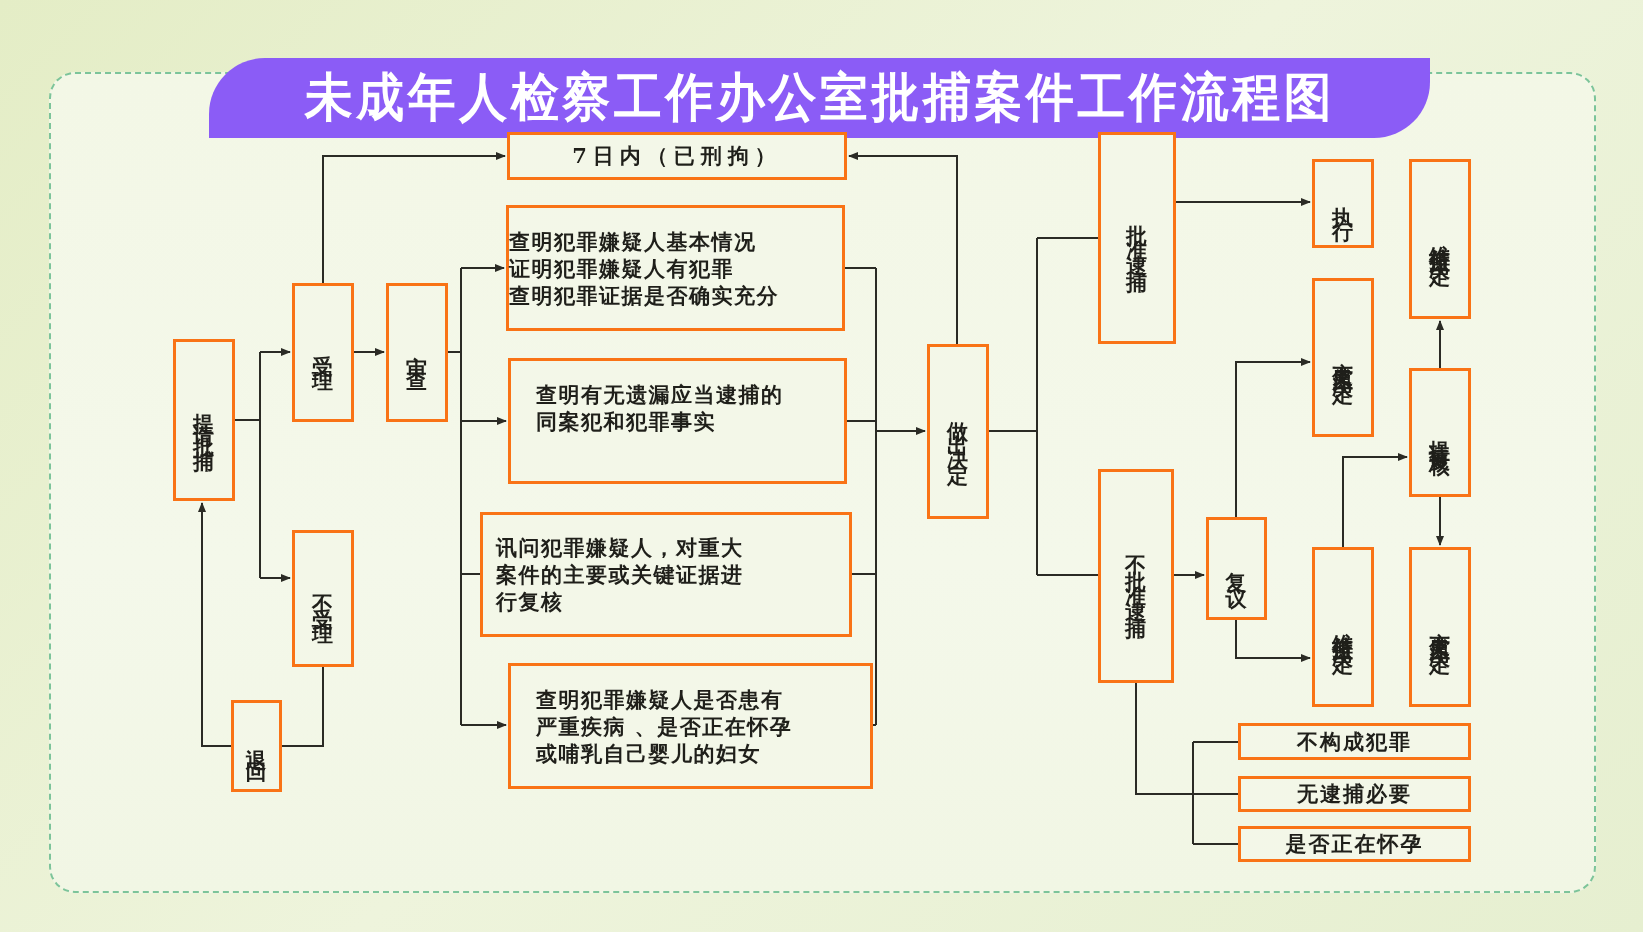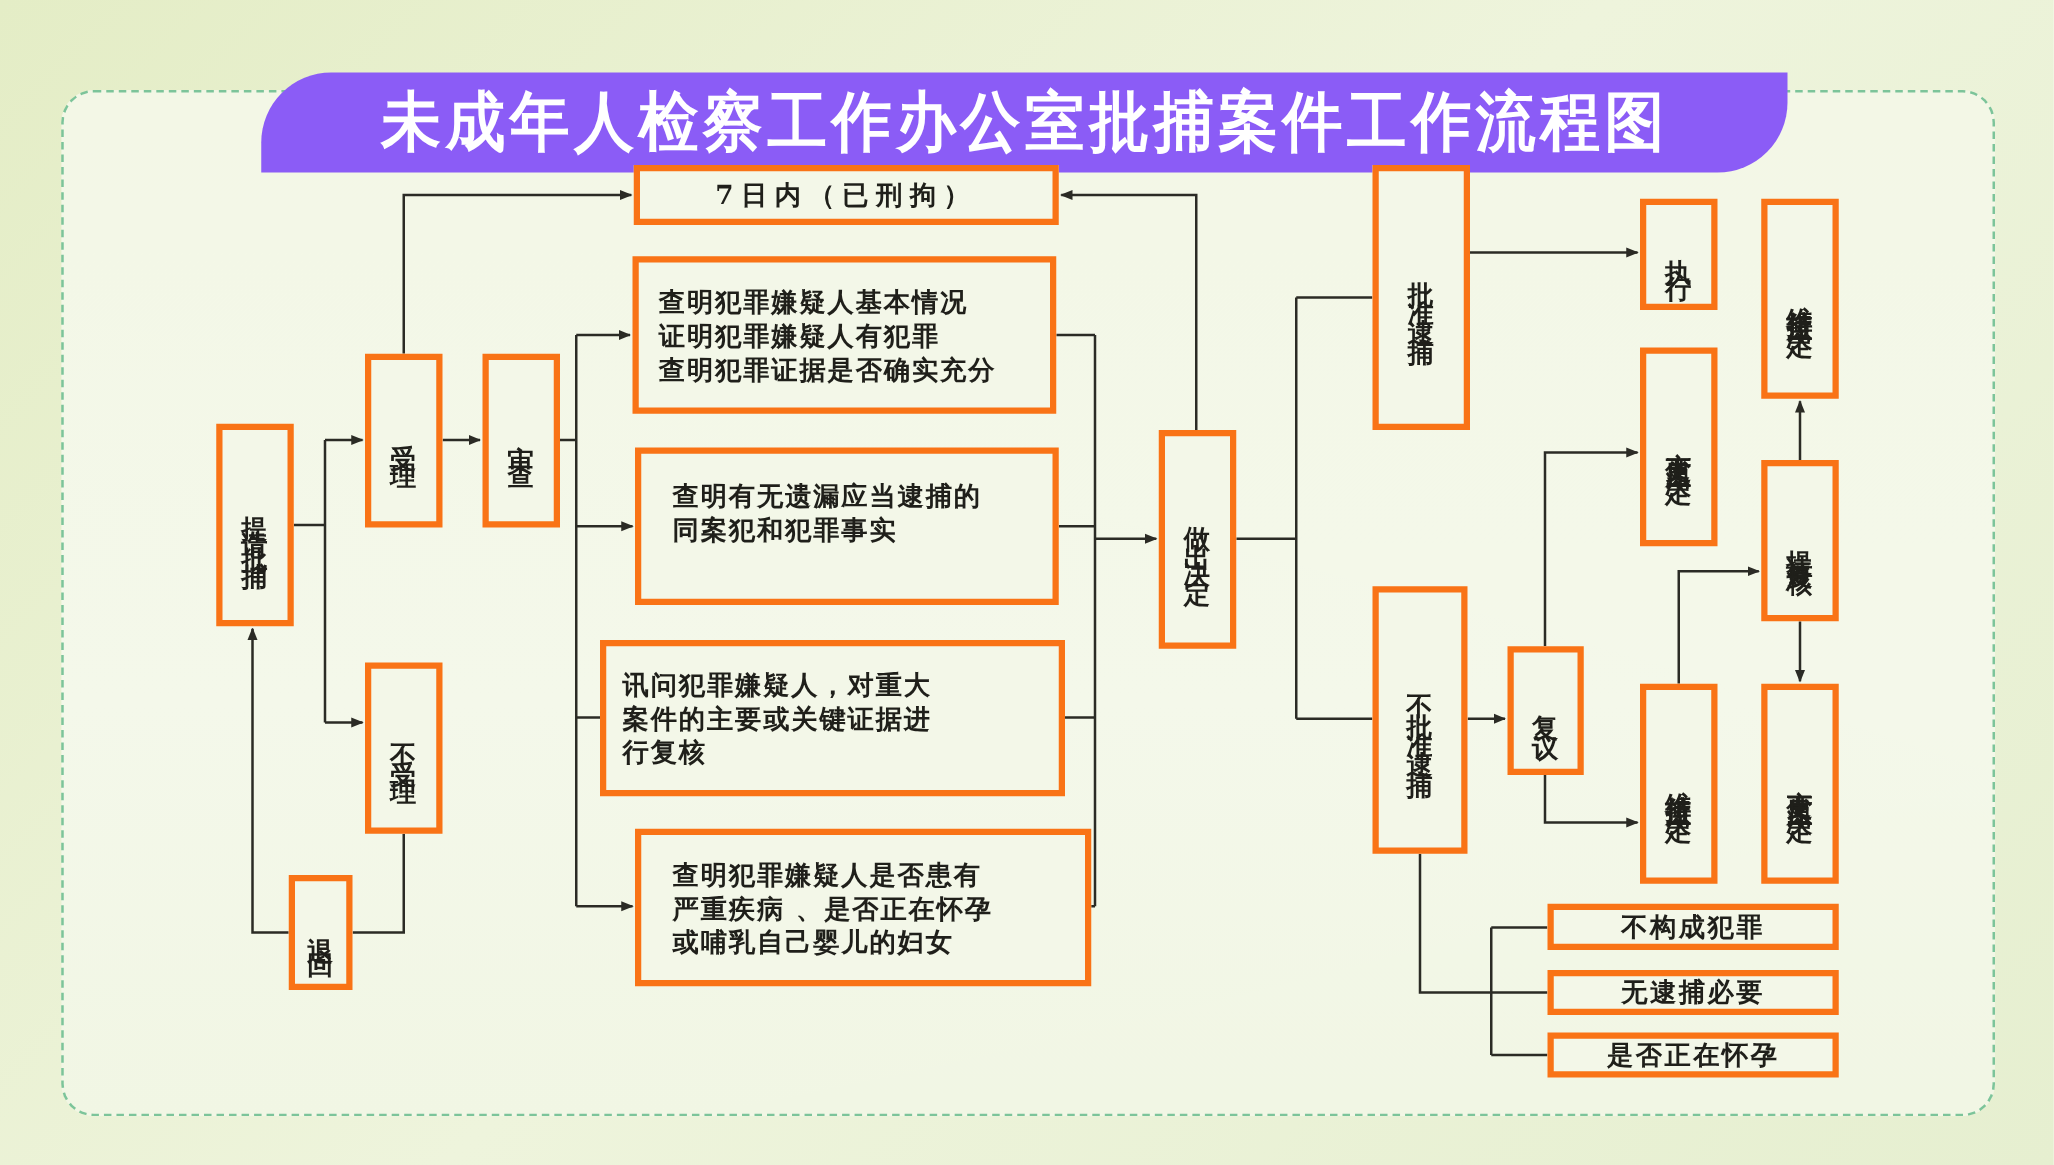--- a/index.html
+++ b/index.html
@@ -18,28 +18,28 @@
     position:absolute; left:209px; top:28px; width:1221px; height:80px;
     background:#8b5cf6; border-radius:56px 0 56px 0;
     display:flex; align-items:center; justify-content:center;margin-top:30px;
   }
   .title-text {
     color:#fff; font-family:"DejaVu Sans", sans-serif; font-weight:bold;
     font-size:52px; letter-spacing:4px; transform:scaleX(0.92);
   }
   svg.lines { position:absolute; left:0; top:0; }
   .box {
-    position:absolute; box-sizing:border-box; border:5px solid #f97316;
+    position:absolute; box-sizing:border-box; border:3px solid #f97316;
     background:#f3f7e8; color:#1f1f1a;
     font-weight:bold; display:flex; align-items:center; justify-content:center;
   }
   .vbox { flex-direction:column; }
   .vbox span { display:block; font-size:21px; line-height:1; }
   .hbox { font-size:21px; letter-spacing:2px; }
-  .tbox { justify-content:flex-start; padding-left:16px; font-size:21px; letter-spacing:1.5px; line-height:27px; white-space:pre-line; }
+  .tbox { justify-content:flex-start; font-size:21px; letter-spacing:1.5px; line-height:27px; white-space:pre-line; }
 </style>
 </head>
 <body>
 
 <div class="panel"></div>
 <div class="title-bar">
   <span class="title-text">未成年人检察工作办公室批捕案件工作流程图</span>
 </div>
 
 <svg class="lines" width="1643" height="932">

